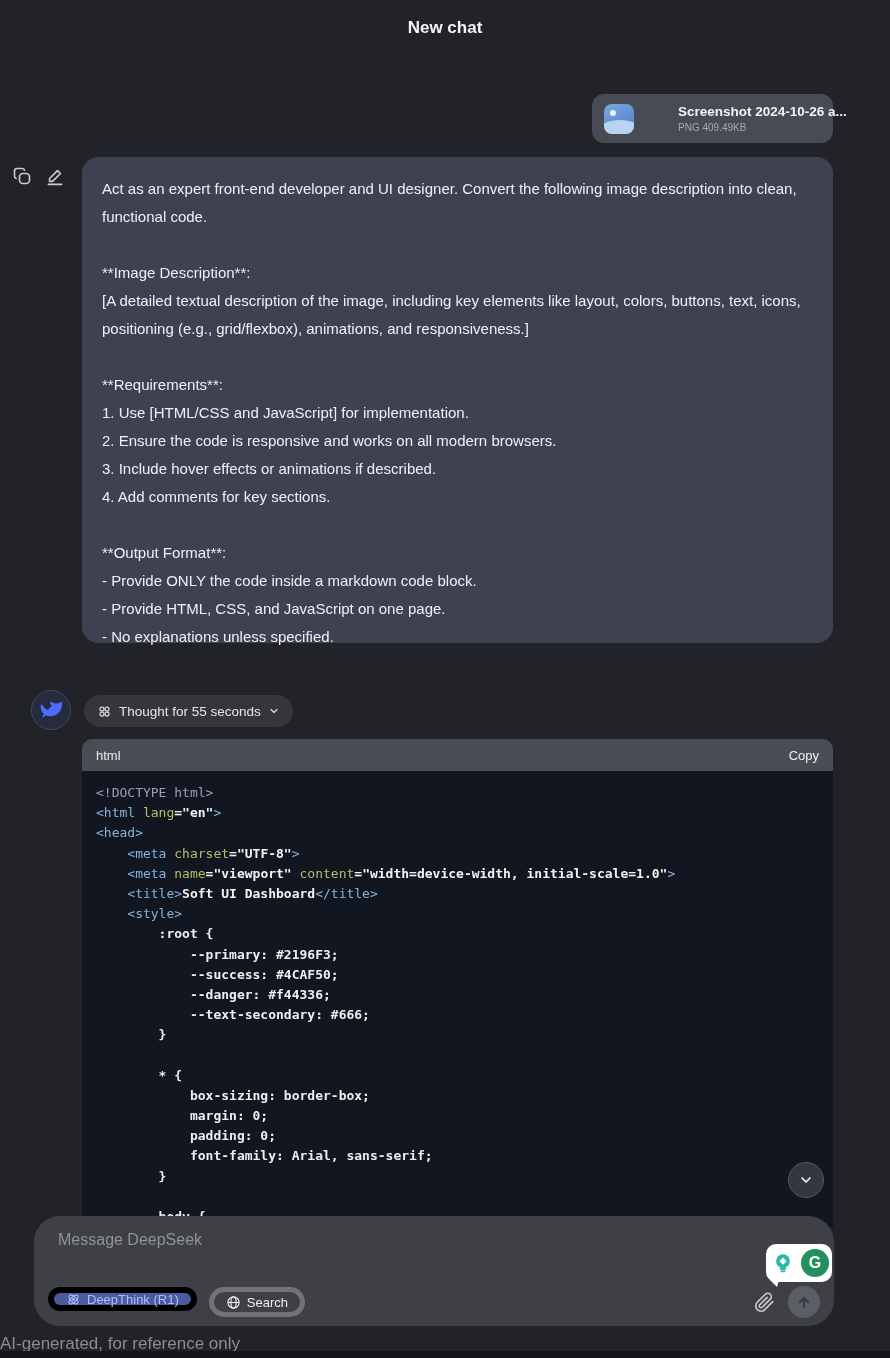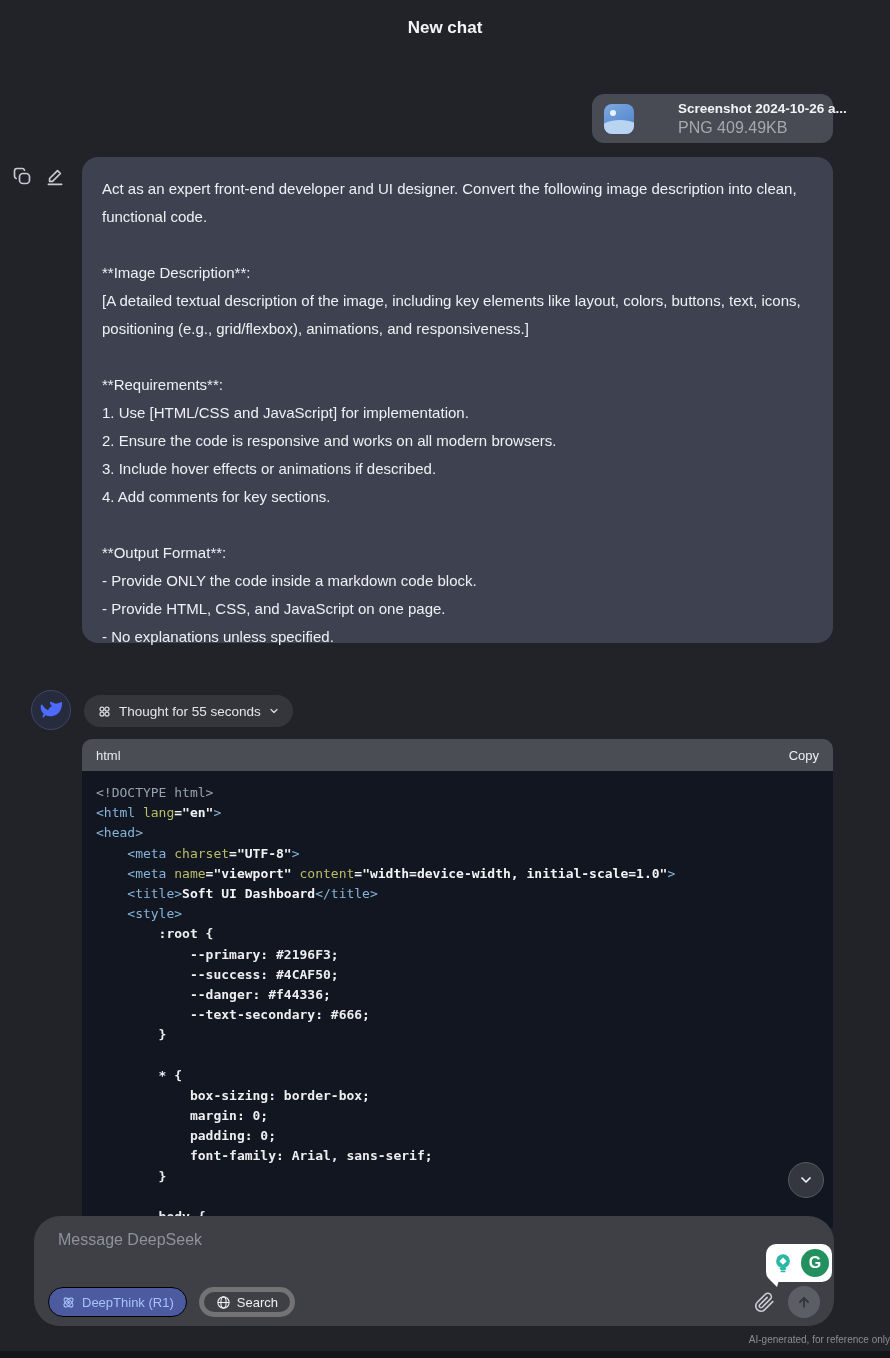--- a/index.html
+++ b/index.html
@@ -13,21 +13,21 @@
   
   .attachment{position:absolute;top:94px;left:592px;width:241px;height:49px;background:#484b53;
               border-radius:12px;display:flex;align-items:center;padding:0;box-sizing:border-box;cursor:pointer;}
   .att-icon{width:30px;height:30px;border-radius:8px;margin:0 10px 0 12px;flex:0 0 auto;
             background:linear-gradient(150deg,#7fa9e0 0%,#5d8fd2 60%,#4f83c8 100%);position:relative;overflow:hidden;}
   .att-icon .wave{position:absolute;bottom:-4px;left:-4px;width:40px;height:18px;background:#b8d4f0;
                   border-radius:50% 50% 0 0;}
   .att-icon .dot{position:absolute;top:6px;left:6px;width:6px;height:6px;border-radius:50%;background:#e8f2fb;}
   .att-text{min-width:0;margin-left:34px;}
   .att-title{font-size:13.5px;font-weight:bold;color:#f2f3f5;white-space:nowrap;}
-  .att-meta{font-size:16px;color:#a6a8ae;margin-top:3px;}
+  .att-meta{font-size:10px;color:#a6a8ae;margin-top:3px;}
 
   
   .msg-actions{position:absolute;left:12px;top:166px;display:flex;gap:13px;color:#c9cbd1;}
   .msg-actions svg{cursor:pointer;}
 
   
   .bubble{position:absolute;left:82px;top:157px;width:751px;height:486px;background:#3e4150;
           border-radius:16px;padding:18px 20px;box-sizing:border-box;font-size:15px;line-height:28px;color:#eff0f3;}
   .bubble p{margin:0 0 28px 0;white-space:pre-wrap;}
   .bubble p:last-child{margin-bottom:0;}
@@ -59,40 +59,40 @@
               background:#343740;border:1px solid #565962;box-sizing:border-box;display:flex;
               align-items:center;justify-content:center;cursor:pointer;z-index:5;}
 
   
   .composer{position:absolute;left:34px;top:1216px;width:800px;height:110px;background:#3f4046;
             border-radius:26px;z-index:6;}
   .composer-input{position:absolute;left:22px;top:14px;width:560px;background:transparent;border:none;outline:none;
                   font-family:"Liberation Sans",sans-serif;font-size:16px;color:#e8e9ec;}
   .composer-input::placeholder{color:#8f929a;}
   .pill-row{position:absolute;left:14px;bottom:9px;display:flex;gap:12px;}
-  .deepthink-pill{height:30px;border-radius:15px;background:#4c5aa0;border:1px solid #000000;box-sizing:border-box;
+  .deepthink-pill{height:24px;border-radius:15px;background:#4c5aa0;border:6px solid #000000;box-sizing:border-box;
                   display:flex;align-items:center;gap:6px;padding:0 12px;font-size:13px;color:#a8c2f9;cursor:pointer;}
   .search-pill{height:30px;border-radius:15px;background:transparent;border:5px solid #737373;box-sizing:border-box;
                display:flex;align-items:center;gap:6px;padding:0 12px;font-size:13px;color:#eceef0;cursor:pointer;}
   .composer-right{position:absolute;right:14px;bottom:8px;display:flex;align-items:center;gap:13px;}
   .clip{color:#c9cbd1;cursor:pointer;display:flex;}
   .send-btn{width:32px;height:32px;border-radius:50%;background:#5c5e65;display:flex;align-items:center;
             justify-content:center;cursor:pointer;}
 
   
   .grammarly{position:absolute;left:766px;top:1244px;width:66px;height:38px;background:#ffffff;border-radius:10px;
              display:flex;align-items:center;justify-content:space-between;padding:0 3px 0 6px;box-sizing:border-box;
              z-index:7;cursor:pointer;}
   .grammarly:after{content:"";position:absolute;left:4px;bottom:-5px;width:0;height:0;
                    border-left:7px solid transparent;border-right:2px solid transparent;border-top:7px solid #ffffff;}
   .g-badge{width:28px;height:28px;border-radius:50%;background:#23915f;color:#ffffff;font-weight:bold;
            font-size:16px;display:flex;align-items:center;justify-content:center;}
 
   
-  .footer{position:absolute;top:1334px;left:0;width:100%;text-align:right;font-size:10px;color:#8a8c91;}
+  .footer{position:absolute;top:1334px;left:0;width:100%;text-align:left;font-size:17px;color:#8a8c91;}
   .bottom-strip{position:absolute;bottom:0;left:0;width:100%;height:7px;background:#141519;}
 </style>
 </head>
 <body>
 
 <div class="canvas">
 
   <div class="page-title">New chat</div>
 
   <div class="attachment">

